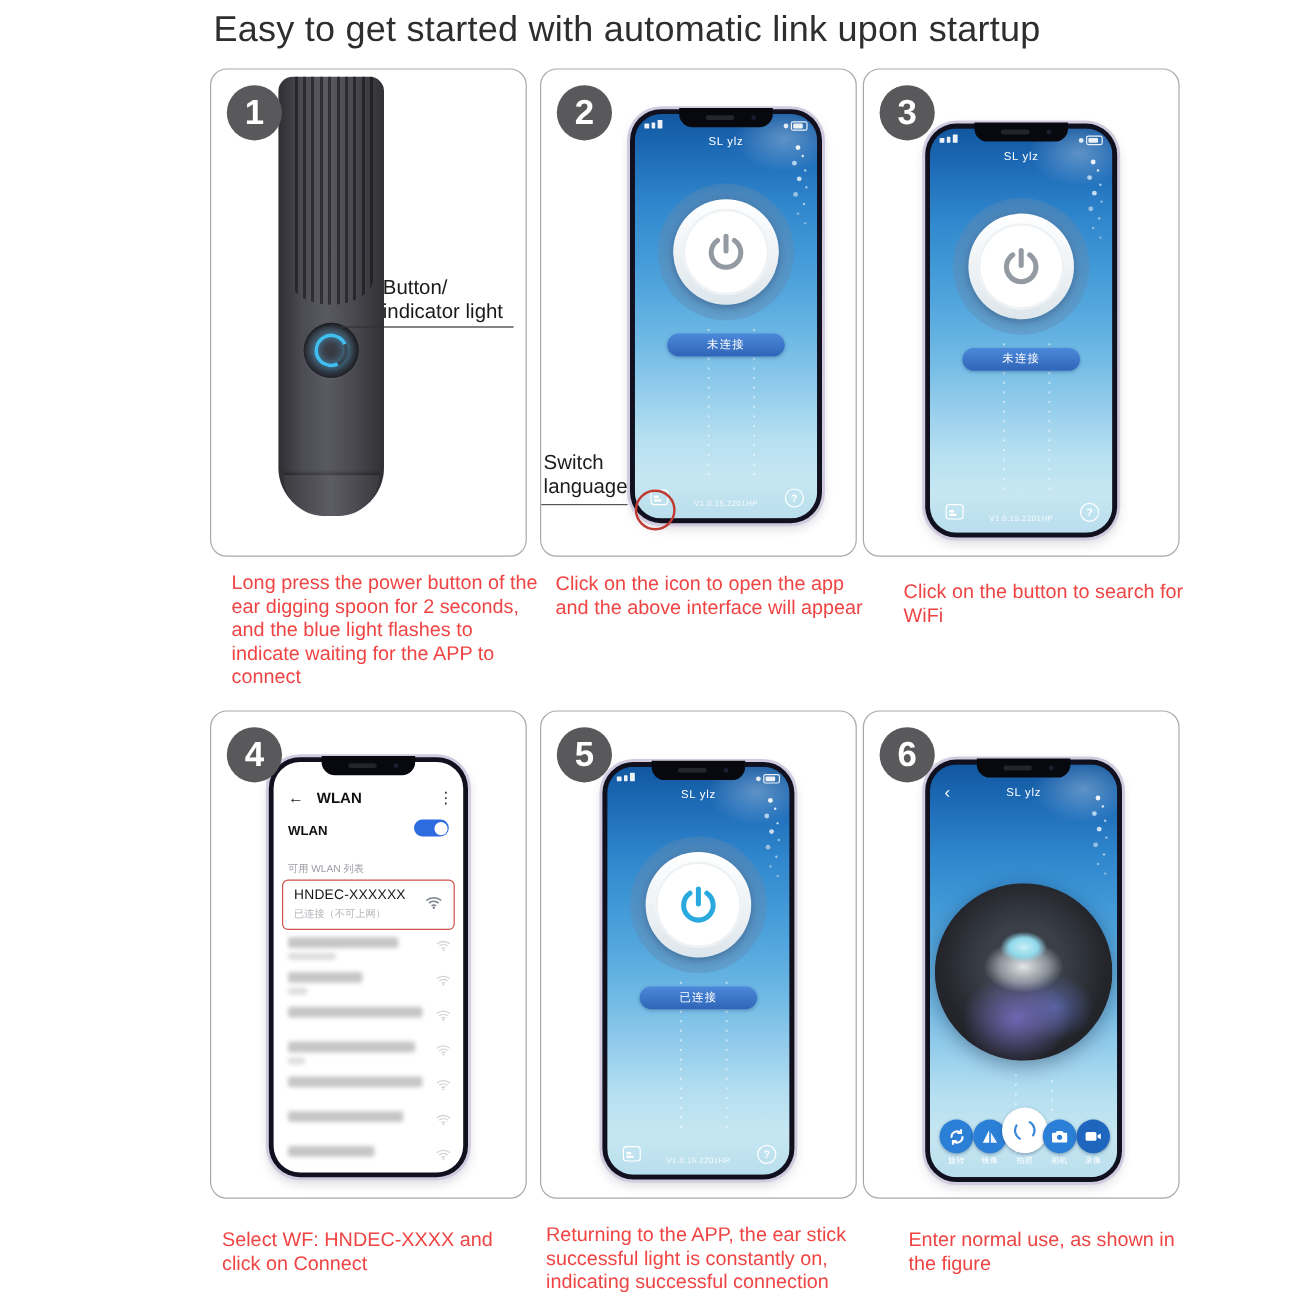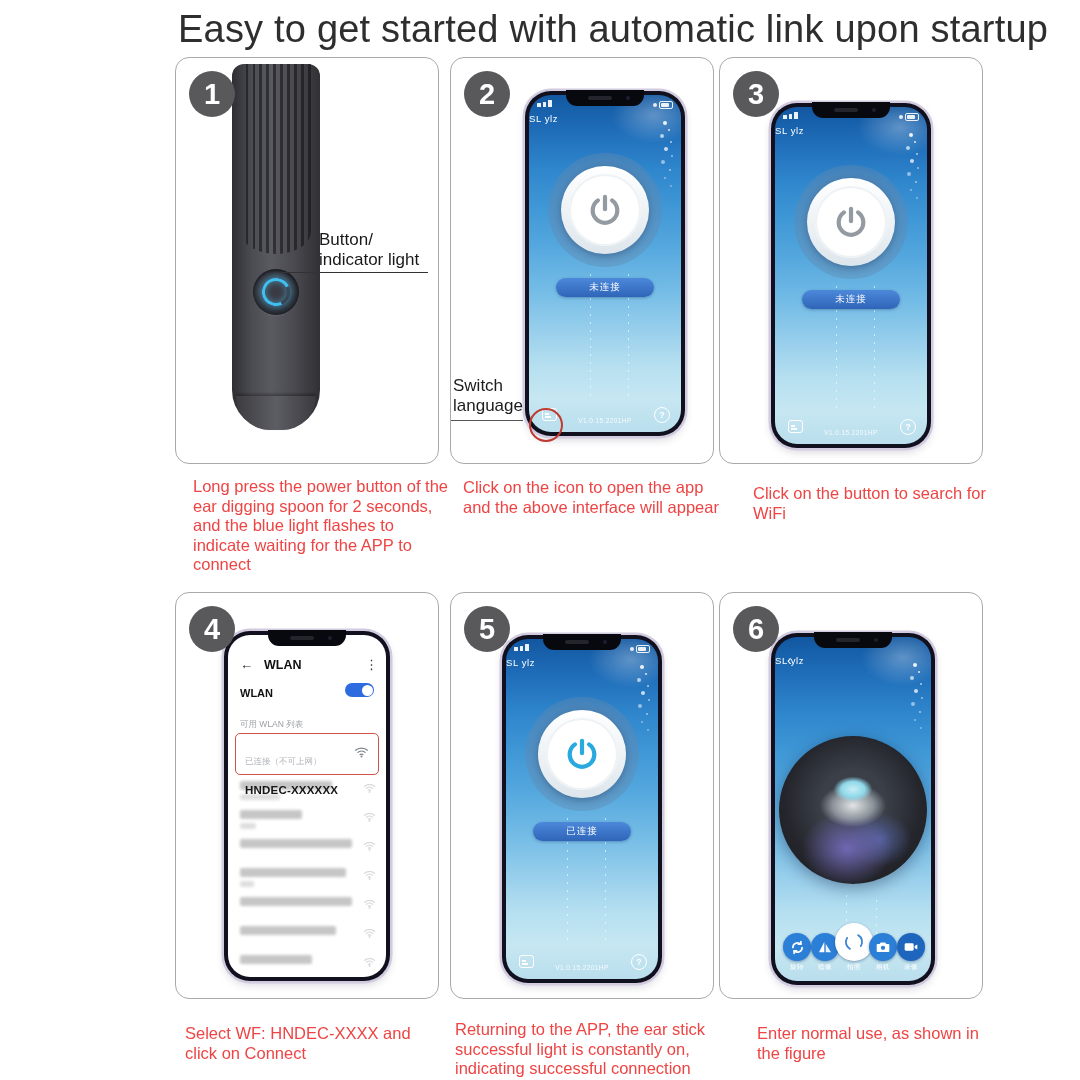--- a/index.html
+++ b/index.html
@@ -1,19 +1,19 @@
 <!DOCTYPE html>
 <html><head>
 <meta charset="utf-8">
 <style>
   html,body{margin:0;padding:0;}
   body{width:1080px;height:1080px;position:relative;background:#ffffff;
        font-family:"Liberation Sans",sans-serif;overflow:hidden;}
 
-  .title{position:absolute;left:178px;top:8px;font-size:38px;color:#2e2e2e;letter-spacing:.2px;}
+  .title{position:absolute;left:178px;top:8px;font-size:30px;color:#2e2e2e;letter-spacing:.2px;}
 
   .panel{position:absolute;width:262px;height:405px;border:1.3px solid #a9a9a9;border-radius:14px;background:#fff;}
   .p1{left:175px;top:57px;}  .p2{left:450px;top:57px;}  .p3{left:719px;top:57px;}
   .p4{left:175px;top:592px;} .p5{left:450px;top:592px;} .p6{left:719px;top:592px;}
 
   .badge{position:absolute;left:13px;top:13px;width:46px;height:46px;border-radius:50%;
          background:#59595b;color:#fff;font-size:29px;font-weight:bold;z-index:5;
          display:flex;align-items:center;justify-content:center;}
 
   .caption{position:absolute;font-size:16.5px;line-height:19.5px;color:#ef4444;}
@@ -51,21 +51,21 @@
          background:#08080f;border-radius:0 0 11px 11px;z-index:4;}
   .notch::after{content:"";position:absolute;left:43%;top:6px;transform:translateX(-50%);
          width:24px;height:4px;border-radius:2px;background:#23242c;}
   .notch::before{content:"";position:absolute;right:14px;top:6px;width:4px;height:4px;border-radius:50%;background:#1b2030;}
   .sbl{position:absolute;left:8px;top:5px;display:flex;gap:2px;align-items:flex-end;z-index:5;}
   .sbl i{display:block;width:3.5px;background:rgba(255,255,255,.92);border-radius:.5px;}
   .sbr{position:absolute;right:8px;top:6px;display:flex;gap:2px;align-items:center;z-index:5;}
   .batt{width:12px;height:6px;border:1px solid rgba(255,255,255,.9);border-radius:2px;position:relative;}
   .batt i{position:absolute;inset:1px;right:3px;background:rgba(255,255,255,.9);border-radius:1px;display:block;}
   .sbr .dot{width:4px;height:4px;border-radius:50%;background:rgba(255,255,255,.85);}
-  .app-title{position:absolute;top:18px;width:100%;text-align:left;color:#fff;font-size:9.5px;letter-spacing:.6px;z-index:3;}
+  .app-title{position:absolute;top:18px;width:100%;text-align:center;color:#fff;font-size:9.5px;letter-spacing:.6px;z-index:3;}
   .bubbles{position:absolute;top:26px;right:14px;width:4px;height:4px;border-radius:50%;background:rgba(255,255,255,.9);
       box-shadow:4px 7px 0 -1px rgba(255,255,255,.85),-3px 13px 0 rgba(235,248,255,.7),6px 19px 0 -1px rgba(255,255,255,.65),
       1px 26px 0 rgba(255,255,255,.75),7px 33px 0 -1px rgba(225,242,255,.6),-2px 39px 0 rgba(255,255,255,.5),
       5px 47px 0 -1px rgba(255,255,255,.55),0 55px 0 -1px rgba(255,255,255,.45),6px 63px 0 -1px rgba(255,255,255,.4);}
   .stream{position:absolute;width:3px;background-image:radial-gradient(circle 1.1px,rgba(255,255,255,.6) 50%,transparent 60%);
           background-size:3px 8px;}
   .power-outer{position:absolute;left:50%;top:115px;transform:translate(-50%,-50%);width:114px;height:114px;border-radius:50%;
                background:radial-gradient(circle,rgba(96,136,176,.58) 58%,rgba(96,136,176,.38) 72%,rgba(96,136,176,.12) 86%,transparent 100%);
                display:flex;align-items:center;justify-content:center;}
   .power-ring{width:88px;height:88px;border-radius:50%;background:linear-gradient(180deg,#ffffff,#dde6ec);
@@ -89,21 +89,21 @@
   .wl-header{position:absolute;top:22px;left:12px;right:8px;height:16px;color:#222;z-index:3;}
   .wl-back{position:absolute;left:0;top:0;font-size:13px;}
   .wl-title{position:absolute;left:24px;top:1px;font-size:12.5px;font-weight:bold;color:#111;}
   .wl-kebab{position:absolute;right:0;top:0;font-size:13px;color:#333;}
   .wl-row{position:absolute;top:48px;left:12px;right:12px;height:16px;}
   .wl-row .lbl{font-size:11px;font-weight:bold;color:#111;}
   .toggle{position:absolute;right:0;top:0;width:29px;height:14px;border-radius:8px;background:#2e6be0;}
   .toggle i{position:absolute;right:1.5px;top:1.5px;width:11px;height:11px;border-radius:50%;background:#fff;display:block;}
   .wl-listlabel{position:absolute;top:84px;left:12px;font-size:8.5px;color:#9a9da4;}
   .ssid-box{position:absolute;top:98px;left:7px;right:7px;height:40px;border:1.6px solid #cf5148;border-radius:5px;background:#fff;z-index:3;}
-  .ssid-name{position:absolute;left:9px;top:6px;font-size:11.5px;font-weight:bold;color:#151515;letter-spacing:.2px;margin-top:44px;}
+  .ssid-name{position:absolute;left:9px;top:6px;font-size:11.5px;font-weight:normal;color:#151515;letter-spacing:.2px;}
   .ssid-status{position:absolute;left:9px;top:22px;font-size:8.5px;color:#b2b5ba;}
   .ssid-box svg{position:absolute;right:9px;top:12px;}
   .wrow{position:absolute;left:12px;right:10px;height:24px;}
   .wrow .bar{height:9px;background:#c6c6c6;border-radius:2px;filter:blur(1.8px);}
   .wrow .sub{height:6px;width:40px;background:#dedede;border-radius:2px;margin-top:4px;filter:blur(1.8px);}
   .wrow svg{position:absolute;right:0;top:2px;opacity:.35;}
 
   
   .back-chevron{position:absolute;left:12px;top:15px;color:#fff;font-size:14px;z-index:3;}
   .viewport{position:absolute;left:50%;top:173px;transform:translate(-50%,-50%);width:148px;height:148px;border-radius:50%;

